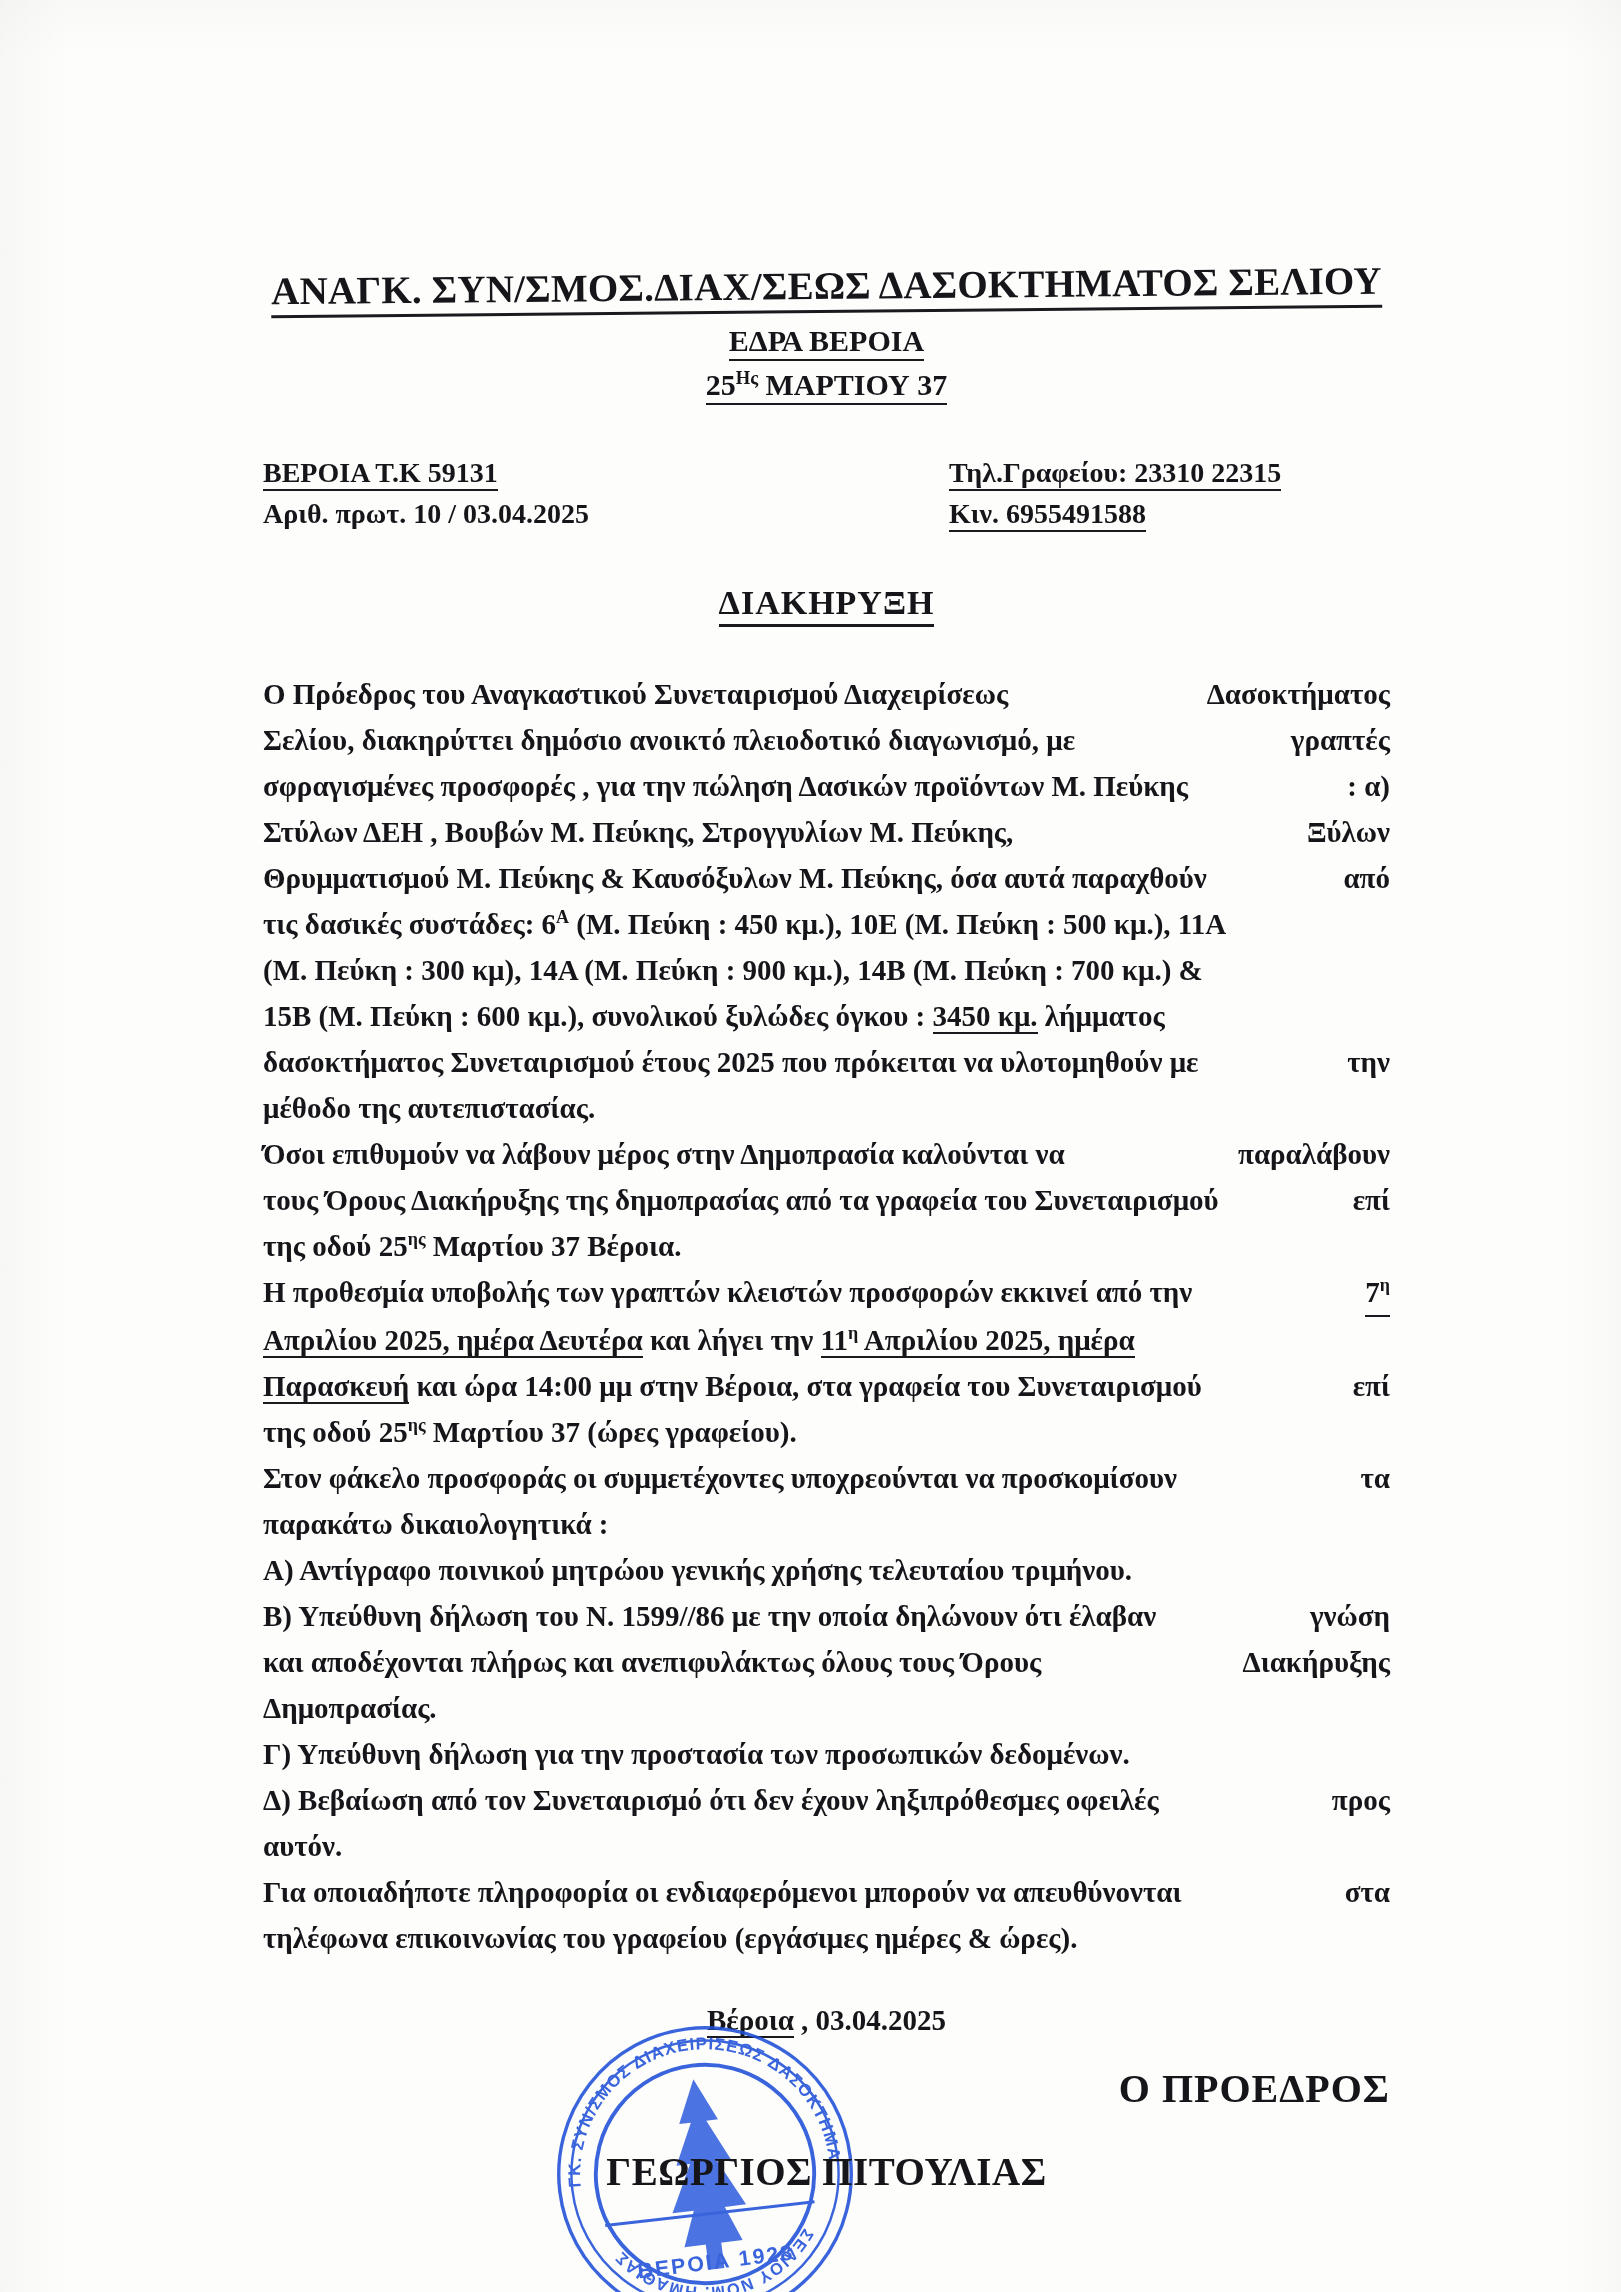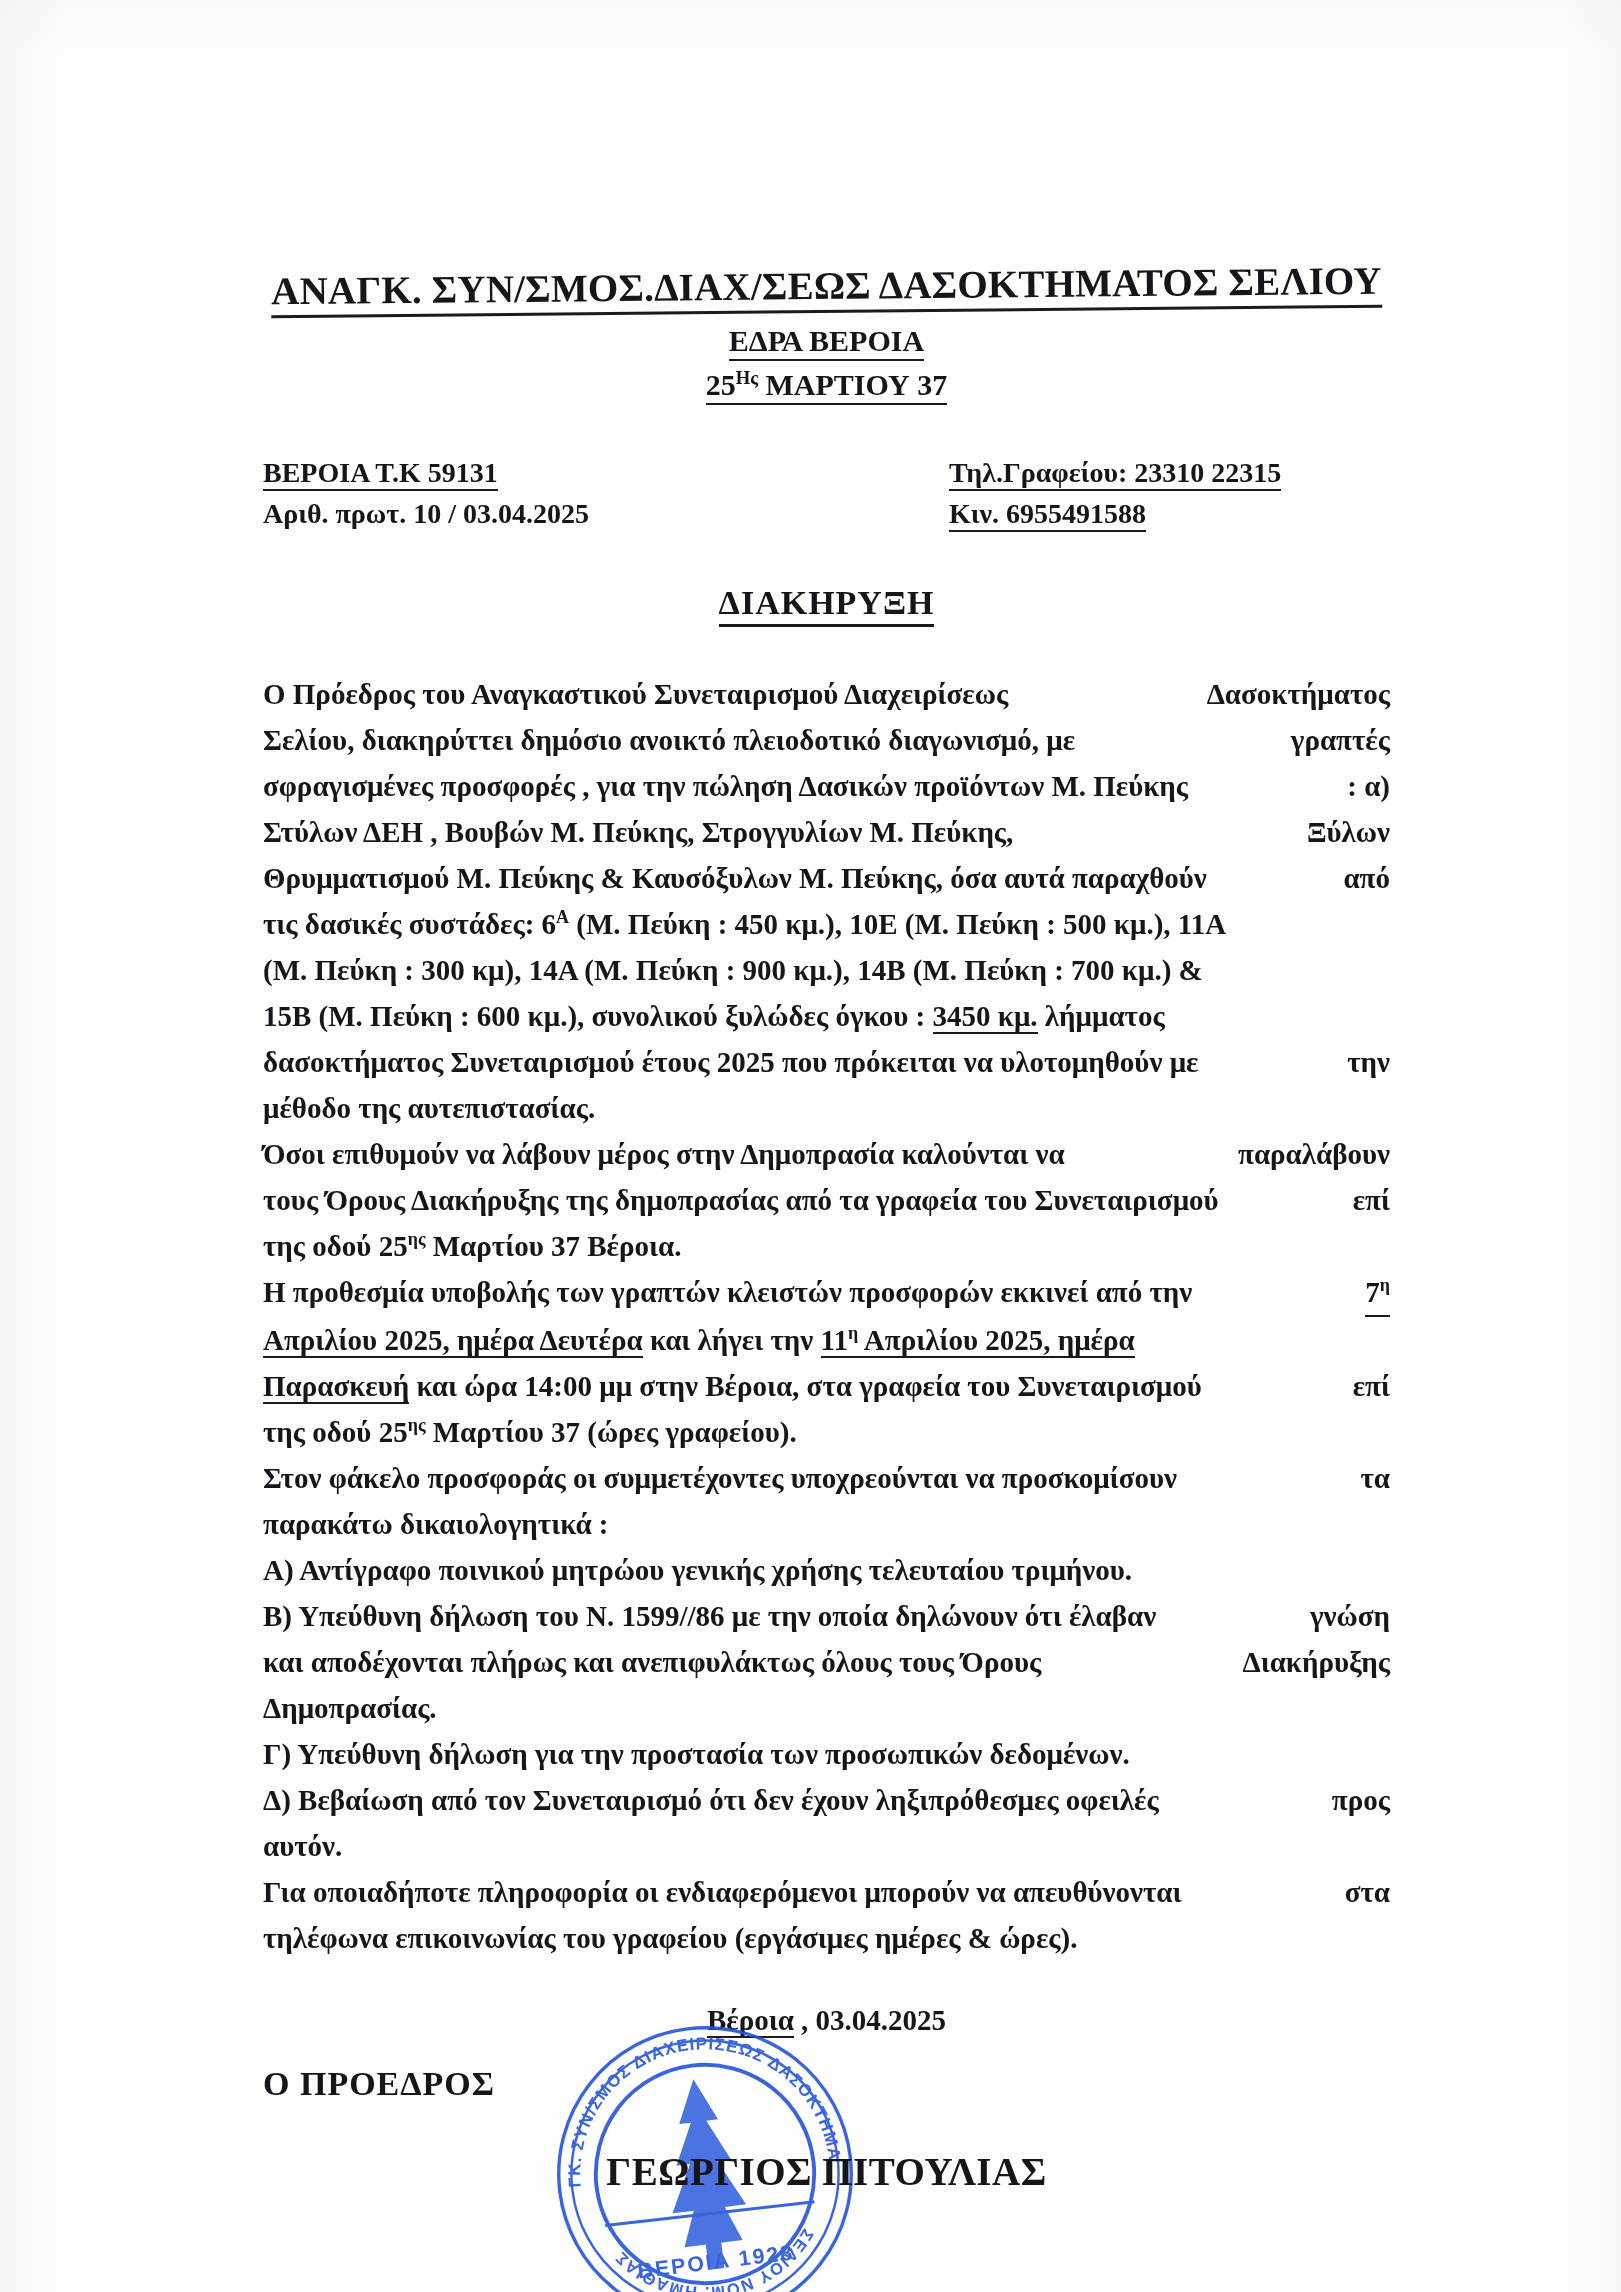--- a/index.html
+++ b/index.html
@@ -127,23 +127,23 @@
     top: 0;
     text-align: center;
     font-weight: bold;
     font-size: 29px;
   }
   .sig-place .u { border-bottom: 2.5px solid #1a1a1e; }
   .sig-role {
     position: absolute;
     left: 0; right: 0;
     top: 61px;
-    text-align: left;
-    font-weight: bold;
-    font-size: 34px;
+    text-align: right;
+    font-weight: bold;
+    font-size: 40px;
     letter-spacing: 1px;
     z-index: 3;
   }
   .sig-name {
     position: absolute;
     left: 0; right: 0;
     top: 145px;
     text-align: center;
     font-weight: bold;
     font-size: 39px;

